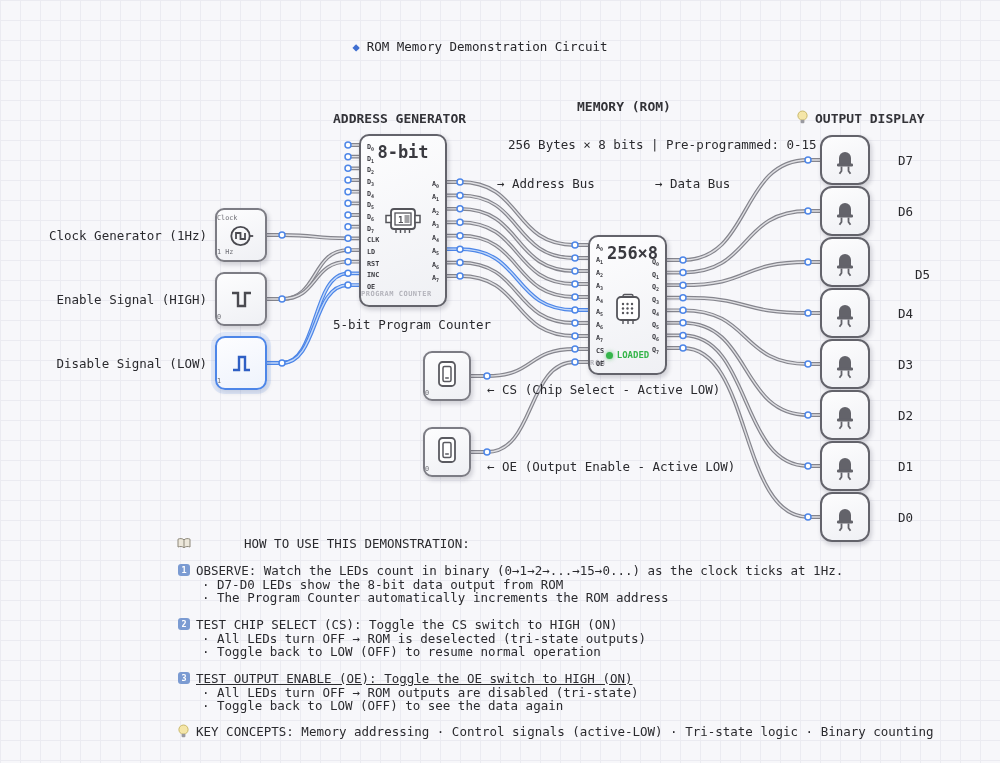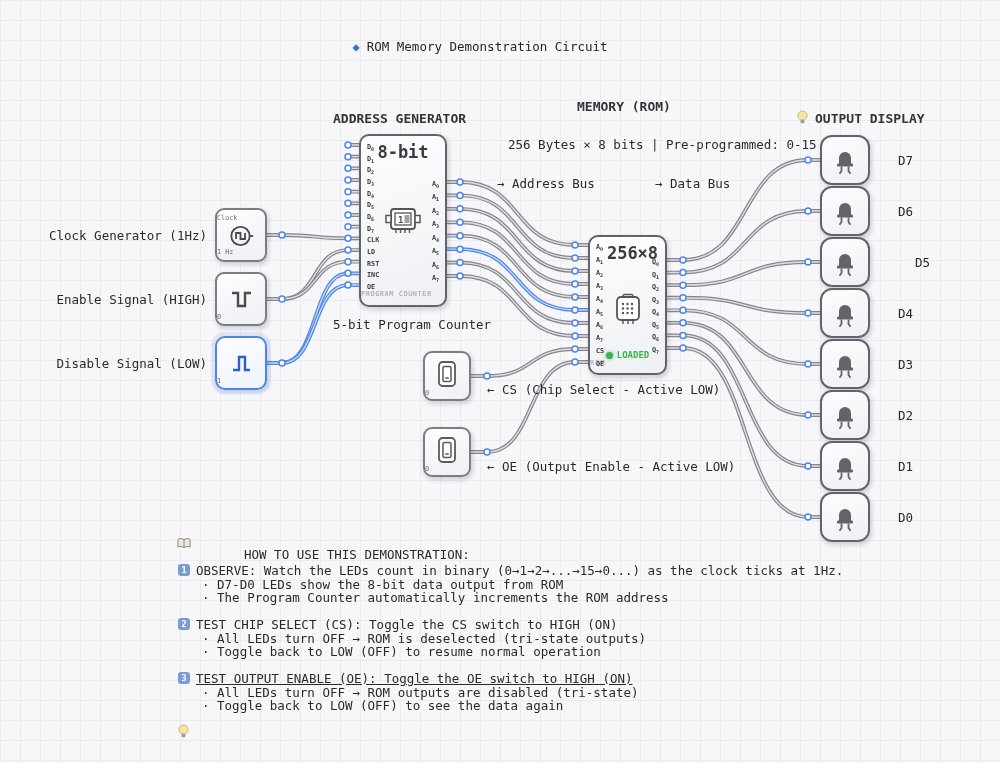--- a/index.html
+++ b/index.html
@@ -561,21 +561,21 @@
   </svg>
       </div>
       <div class="led-label" style="top: 205px;">D6</div>
       <div class="comp" style="left: 820px; top: 237px; width: 50px; height: 50px; border-radius: 12px;">
         <svg class="icon-center" style="top:12px;" width="22" height="27" viewBox="0 0 22 27">
     <path d="M5,15 V9 a6,6 0 0 1 12,0 V15 Z" fill="#63636a"></path>
     <rect x="3" y="14.6" width="16" height="2.8" rx="1.2" fill="#63636a"></rect>
     <path d="M7.5,17.5 V22 l-2,2.8 M14.5,17.5 V22 l2,2.8" fill="none" stroke="#63636a" stroke-width="1.8"></path>
   </svg>
       </div>
-      <div class="led-label" style="top: 256px; padding-left: 17px;">D5</div>
+      <div class="led-label" style="top: 268px; padding-left: 17px;">D5</div>
       <div class="comp" style="left: 820px; top: 288px; width: 50px; height: 50px; border-radius: 12px;">
         <svg class="icon-center" style="top:12px;" width="22" height="27" viewBox="0 0 22 27">
     <path d="M5,15 V9 a6,6 0 0 1 12,0 V15 Z" fill="#63636a"></path>
     <rect x="3" y="14.6" width="16" height="2.8" rx="1.2" fill="#63636a"></rect>
     <path d="M7.5,17.5 V22 l-2,2.8 M14.5,17.5 V22 l2,2.8" fill="none" stroke="#63636a" stroke-width="1.8"></path>
   </svg>
       </div>
       <div class="led-label" style="top: 307px;">D4</div>
       <div class="comp" style="left: 820px; top: 339px; width: 50px; height: 50px; border-radius: 12px;">
         <svg class="icon-center" style="top:12px;" width="22" height="27" viewBox="0 0 22 27">
@@ -608,35 +608,36 @@
     <path d="M7.5,17.5 V22 l-2,2.8 M14.5,17.5 V22 l2,2.8" fill="none" stroke="#63636a" stroke-width="1.8"></path>
   </svg>
       </div>
       <div class="led-label" style="top: 511px;">D0</div>
     </div>
 
   <svg class="icon-abs" style="left:177px;top:538px;" width="14" height="11" viewBox="0 0 14 11">
     <path d="M1,1.2 C3,0.2 5.3,0.4 7,1.8 C8.7,0.4 11,0.2 13,1.2 V9 C11,8.2 8.7,8.3 7,9.7 C5.3,8.3 3,8.2 1,9 Z" fill="#ece7da" stroke="#8d887b" stroke-width="1"></path>
     <path d="M7,1.8 V9.7" stroke="#8d887b" stroke-width="1"></path>
   </svg>
-  <div class="instr" style="left:196px;top:548px;padding-left:48px;">HOW TO USE THIS DEMONSTRATION:</div>
+  <div class="instr" style="left:196px;top:537px;padding-left:48px;">HOW TO USE THIS DEMONSTRATION:</div>
 
   <div id="steps">
       <div class="keycap" style="left: 178px; top: 564px;">1</div>
       <div class="instr" style="left: 196px; top: 564px;">OBSERVE: Watch the LEDs count in binary (0→1→2→...→15→0...) as the clock ticks at 1Hz.</div>
       <div class="instr" style="left: 202px; top: 578px;">· D7-D0 LEDs show the 8-bit data output from ROM</div>
       <div class="instr" style="left: 202px; top: 591.4px;">· The Program Counter automatically increments the ROM address</div>
       <div class="keycap" style="left: 178px; top: 618px;">2</div>
       <div class="instr" style="left: 196px; top: 618px;">TEST CHIP SELECT (CS): Toggle the CS switch to HIGH (ON)</div>
       <div class="instr" style="left: 202px; top: 632px;">· All LEDs turn OFF → ROM is deselected (tri-state outputs)</div>
       <div class="instr" style="left: 202px; top: 645.4px;">· Toggle back to LOW (OFF) to resume normal operation</div>
       <div class="keycap" style="left: 178px; top: 672px;">3</div>
       <div class="instr" style="left: 196px; top: 672px; text-decoration: underline;">TEST OUTPUT ENABLE (OE): Toggle the OE switch to HIGH (ON)</div>
       <div class="instr" style="left: 202px; top: 686px;">· All LEDs turn OFF → ROM outputs are disabled (tri-state)</div>
       <div class="instr" style="left: 202px; top: 699.4px;">· Toggle back to LOW (OFF) to see the data again</div>
     </div>
 
   <svg class="icon-abs" style="left:177px;top:724px;" width="13" height="15" viewBox="0 0 13 15">
     <circle cx="6.5" cy="5.6" r="4.6" fill="#f5e6a8" stroke="#c9b86a" stroke-width="1"></circle>
     <rect x="4.6" y="9.8" width="3.8" height="3.4" rx="1" fill="#9a9aa0"></rect>
   </svg>
+  <div class="instr" style="left:196px;top:725px;">KEY CONCEPTS: Memory addressing · Control signals (active-LOW) · Tri-state logic · Binary counting</div>
 
 </div>
 
 </body></html>

